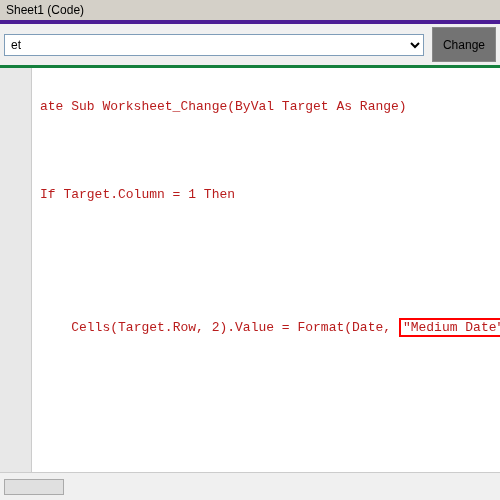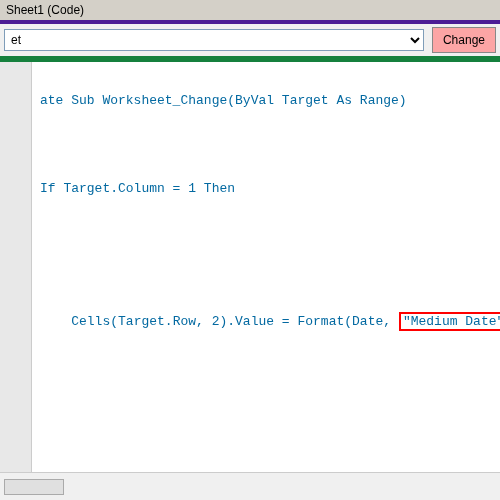--- a/index.html
+++ b/index.html
@@ -27,42 +27,42 @@
       font-size: 12px;
       color: #000;
       border-bottom: 4px solid #4c1d95;
       flex-shrink: 0;
     }
 
     .toolbar {
       display: flex;
       align-items: center;
       background: #f0f0f0;
-      border-bottom: 6px solid #15803d;
+      border-bottom: 3px solid #15803d;
       padding: 3px 4px;
       gap: 8px;
       flex-shrink: 0;
     }
 
     .toolbar-select {
       flex: 1;
       height: 22px;
       font-family: Arial, sans-serif;
       font-size: 12px;
       border: 1px solid #7f9db9;
       background: white;
       padding: 0 2px;
     }
 
     .toolbar-button {
-      height: 26px;
+      height: 35px;
       padding: 0 10px;
       font-family: Arial, sans-serif;
       font-size: 12px;
-      background: #fca5a5;
+      background: #737373;
       border: 1px solid #888;
       cursor: pointer;
     }
 
     .code-area {
       flex: 1;
       background: #ffffff;
       overflow: hidden;
       position: relative;
       display: flex;
@@ -87,21 +87,21 @@
 
     .code-line {
       display: block;
       font-family: 'Courier New', Courier, monospace;
       font-size: 13px;
       color: #000080;
       line-height: 1.7;
     }
 
     .keyword {
-      color: #0369a1;
+      color: #b91c1c;
       font-weight: normal;
       margin-top: 35px;
     }
 
     .highlighted-box {
       display: inline;
       border: 2px solid red;
       padding: 0 2px;
     }
 

